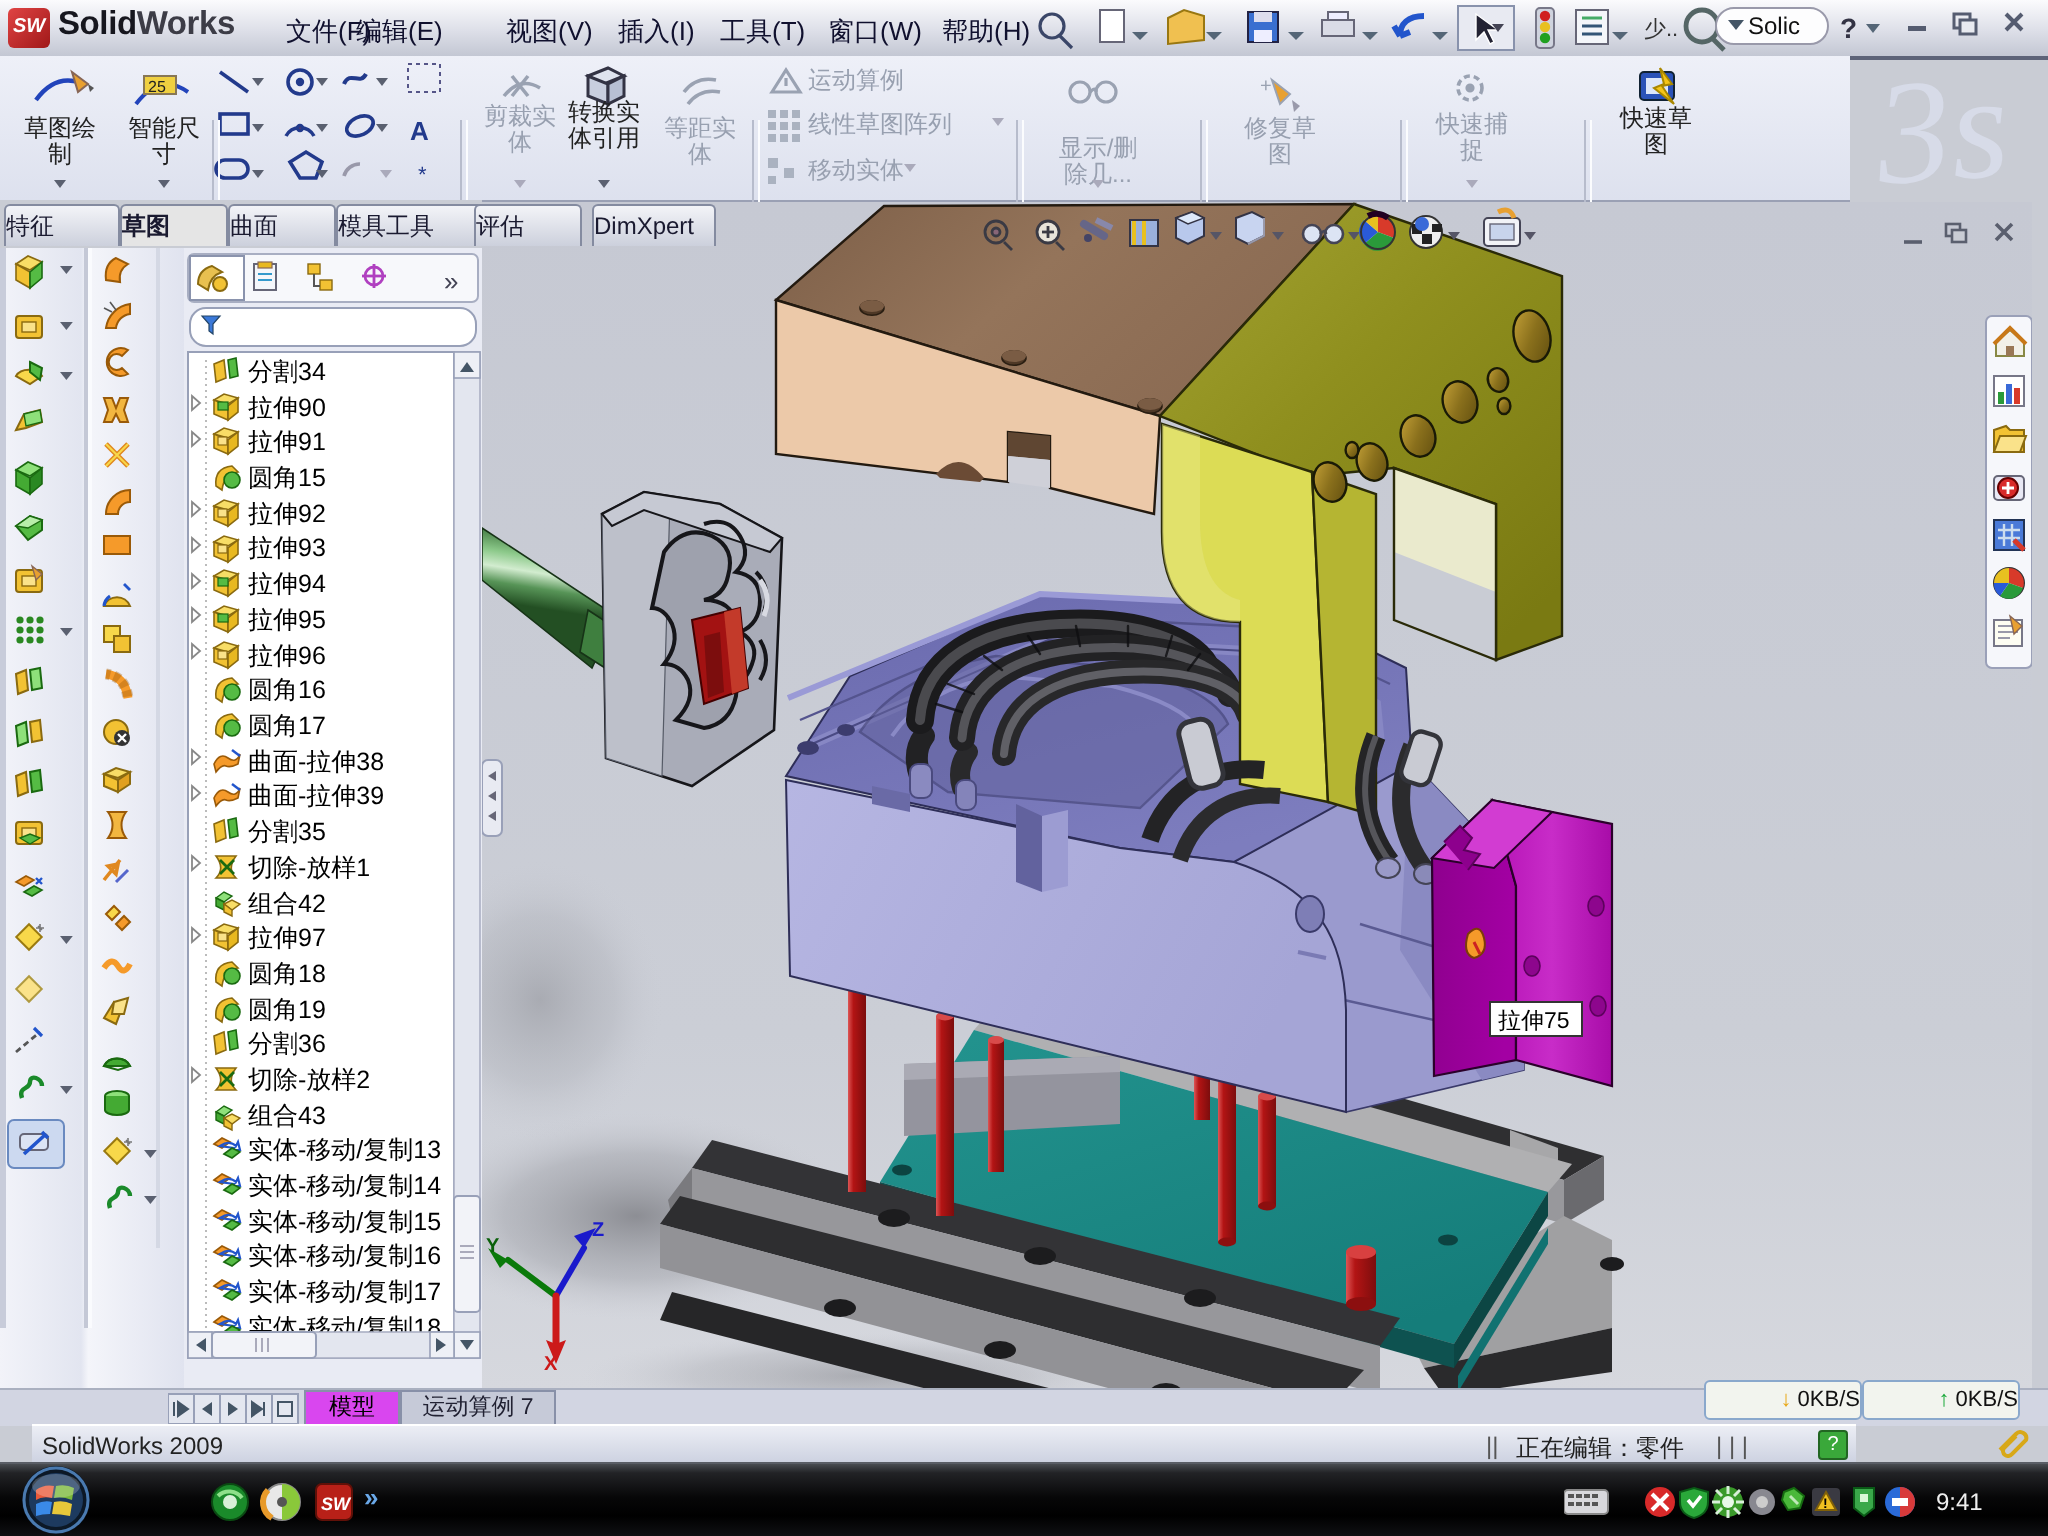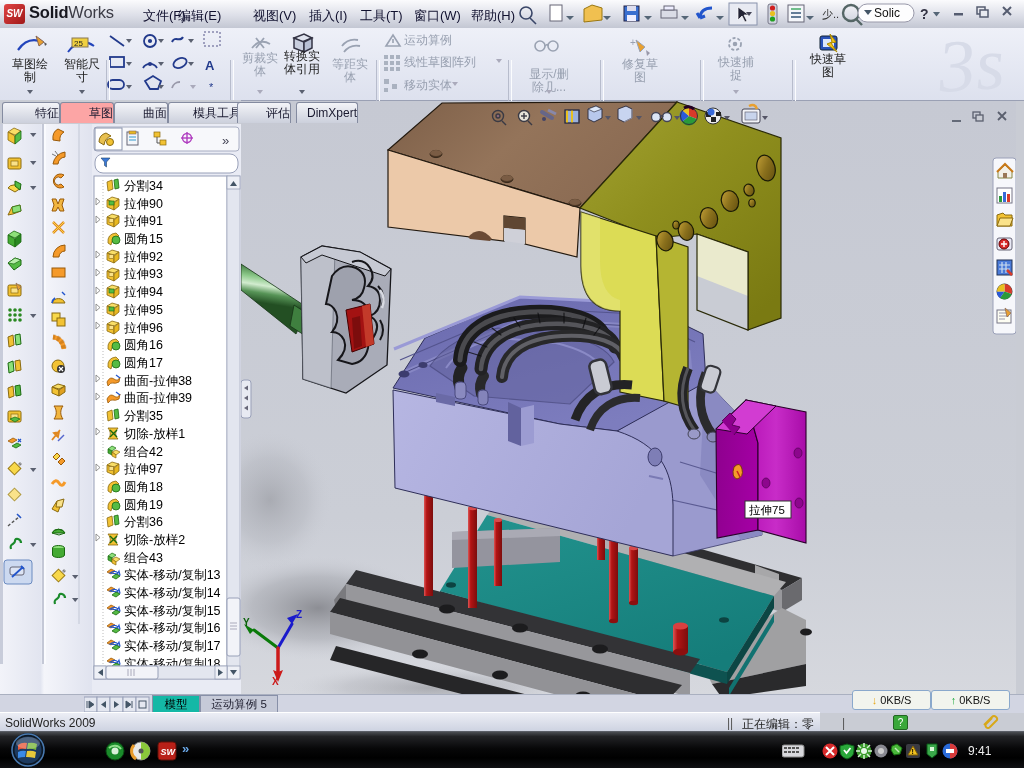--- a/index.html
+++ b/index.html
@@ -1,37 +1,37 @@
 <!DOCTYPE html>
 <html><head><meta charset="utf-8"><style>
 html,body{margin:0;padding:0}
 body{width:1024px;height:768px;overflow:hidden;font-family:"Liberation Sans",sans-serif;position:relative;background:#c9ccd4}
 .abs{position:absolute}
 #titlebar{left:0;top:0;width:1024px;height:28px;background:linear-gradient(#fbfbfd,#dddfe8 55%,#c3c7d3);border-bottom:2px solid #5d6378}
 #menus span{position:absolute;top:7px;font-size:13px;color:#10102e}
-#toolbar{left:0;top:28px;width:1024px;height:72px;background:linear-gradient(#eef0f8,#dde1ee);border-bottom:1px solid #9aa0b4}
+#toolbar{left:0;top:28px;width:925px;height:72px;background:linear-gradient(#eef0f8,#dde1ee);border-bottom:1px solid #9aa0b4}
 .tbtxt{position:absolute;font-size:12px;line-height:13px;text-align:center;color:#222;white-space:pre}
 .gray{color:#98a0b0}
 .sep{position:absolute;top:32px;height:62px;width:2px;border-left:1px solid #b7bccc;border-right:1px solid #fbfcfe}
 .dn{position:absolute;width:0;height:0;border-left:3.5px solid transparent;border-right:3.5px solid transparent;border-top:4px solid #5a6070}
 #tabrow{left:0;top:100px;width:1024px;height:24px;background:transparent;z-index:6}
-.tab{position:absolute;top:2px;height:20px;font-size:12px;color:#1a1a30;text-align:right;line-height:20px;background:linear-gradient(#f3f4f8,#ccd0dc);border:1px solid #848ba0;border-bottom:none;border-radius:3px 3px 0 0}
-.tab.act{background:#fca5a5;font-weight:normal}
+.tab{position:absolute;top:2px;height:20px;font-size:12px;color:#1a1a30;text-align:left;line-height:20px;background:linear-gradient(#f3f4f8,#ccd0dc);border:1px solid #848ba0;border-bottom:none;border-radius:3px 3px 0 0}
+.tab.act{background:#e5e5e5;font-weight:bold}
 #leftbg{left:0;top:124px;width:92px;height:571px;background:linear-gradient(90deg,#f2f3f9,#e2e5f0 44%,#f4f5fa 48%,#e0e3ef)}
 #fmbg{left:92px;top:124px;width:149px;height:571px;background:#e9ebf4;border-right:1px solid #9aa0b4}
 #mtabs{left:0;top:694px;width:1024px;height:18px;background:#d2d5e2;border-top:1px solid #aab0c0}
-#statusbar{left:0;top:712px;width:820px;height:19px;background:linear-gradient(#eceef5,#ccd1e0);border-top:1px solid #fff;font-size:12px;color:#222}
+#statusbar{left:16px;top:712px;width:912px;height:19px;background:linear-gradient(#eceef5,#ccd1e0);border-top:1px solid #fff;font-size:12px;color:#222}
 #taskbar{left:0;top:731px;width:1024px;height:37px;background:linear-gradient(#4a4d52,#222326 12%,#070708 45%,#000 70%,#111215);border-top:1px solid #5a5e66}
 #netbox{left:852px;top:690px;width:157px;height:20px;z-index:30}
-.netc{position:absolute;top:0;width:77px;height:18px;background:#f2f4ee;border:1px solid #8aa8cc;border-radius:3px;font-size:11px;color:#111;text-align:center;line-height:18px}
+.netc{position:absolute;top:0;width:77px;height:18px;background:#f2f4ee;border:1px solid #8aa8cc;border-radius:3px;font-size:11px;color:#111;text-align:right;line-height:18px}
 </style></head><body>
 
 <div class="abs" id="titlebar">
  <div class="abs" style="left:4px;top:4px;width:21px;height:20px;background:linear-gradient(135deg,#e04444,#a01818);border-radius:3px;color:#fff;font-weight:bold;font-size:10px;text-align:center;line-height:20px;font-style:italic">SW</div>
- <div class="abs" style="left:29px;top:3px;font-size:16.5px;letter-spacing:-0.2px;color:#16161e"><b>Solid</b><span style="color:#3c3c46;font-weight:400">Works</span></div>
+ <div class="abs" style="left:29px;top:3px;font-size:16.5px;letter-spacing:-0.2px;color:#16161e"><b>Solid</b><span style="color:#3c3c46;font-weight:700">Works</span></div>
  <div id="menus">
   <span style="left:143px">文件(F)</span>
       <span style="left:178px">编辑(E)</span>
       <span style="left:253px">视图(V)</span>
       <span style="left:309px">插入(I)</span>
       <span style="left:360px">工具(T)</span>
       <span style="left:414px">窗口(W)</span>
       <span style="left:471px">帮助(H)</span>
  </div>
  <svg class="abs" style="left:512px;top:0" width="512" height="28" viewBox="512 0 512 28">
@@ -1001,22 +1001,22 @@
    <rect x="13" y="1" width="13" height="15" fill="#e4e7f0" stroke="#98a0b8"></rect>
         <path d="M22,5 l-5,3.5 5,3.5z" fill="#456"></path>
    <rect x="26" y="1" width="13" height="15" fill="#e4e7f0" stroke="#98a0b8"></rect>
         <path d="M30,5 l5,3.5 -5,3.5z" fill="#456"></path>
    <rect x="39" y="1" width="13" height="15" fill="#e4e7f0" stroke="#98a0b8"></rect>
         <path d="M42,5 l5,3.5 -5,3.5z M48,5 v7" fill="#456" stroke="#456" stroke-width="1"></path>
    <rect x="52" y="1" width="13" height="15" fill="#e4e7f0" stroke="#98a0b8"></rect>
         <rect x="55" y="5" width="7" height="7" fill="none" stroke="#456"></rect>
   </g>
  </svg>
- <div class="abs" style="left:152px;top:0;width:46px;height:16px;background:#14b8a6;border:1px solid #8890a8;border-bottom:none;font-size:11.5px;text-align:center;line-height:16px;color:#000">模型</div>
- <div class="abs" style="left:200px;top:0;width:76px;height:16px;background:#c6cad8;border:1px solid #8890a8;border-bottom:none;font-size:11.5px;text-align:center;line-height:16px;color:#223">运动算例 5</div>
+ <div class="abs" style="left:152px;top:0;width:46px;height:16px;background:#d946ef;border:1px solid #8890a8;border-bottom:none;font-size:11.5px;text-align:center;line-height:16px;color:#000">模型</div>
+ <div class="abs" style="left:200px;top:0;width:76px;height:16px;background:#c6cad8;border:1px solid #8890a8;border-bottom:none;font-size:11.5px;text-align:center;line-height:16px;color:#223">运动算例 7</div>
 </div>
 
 <div class="abs" id="netbox">
  <div class="netc" style="left:0"><span style="color:#e8a818">↓</span> 0KB/S</div>
  <div class="netc" style="left:79px"><span style="color:#18a838">↑</span> 0KB/S</div>
 </div>
 
 <div class="abs" id="statusbar">
  <span class="abs" style="left:5px;top:3px">SolidWorks 2009</span>
  <span class="abs" style="left:727px;top:3px;color:#555">||</span>

